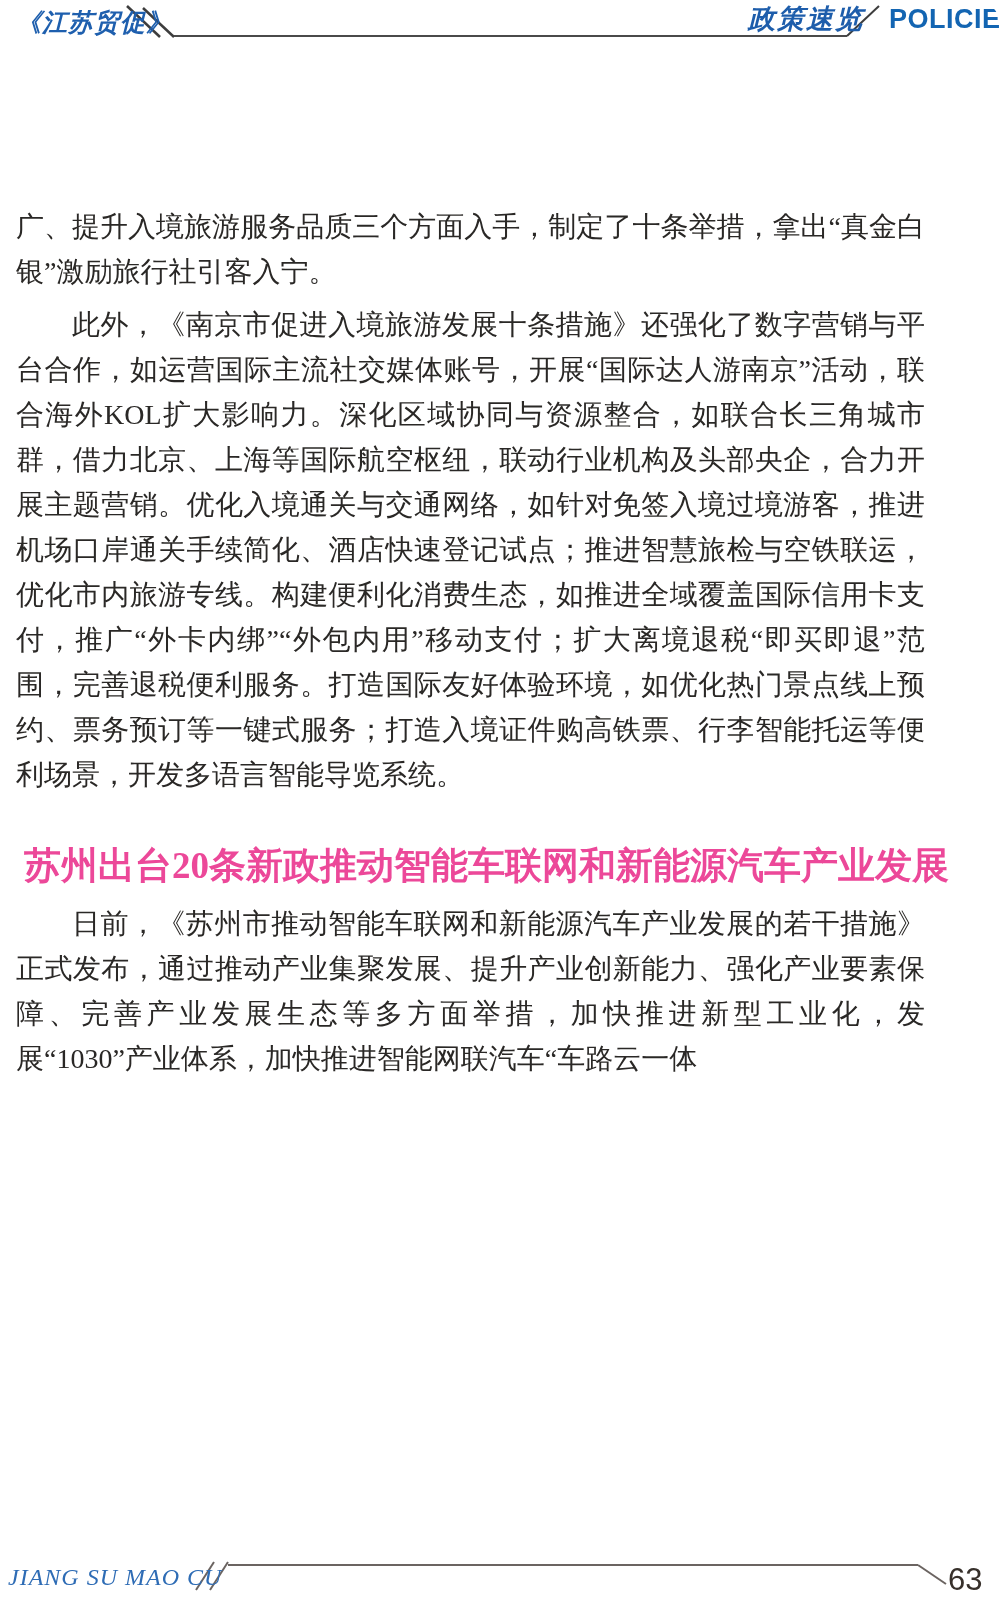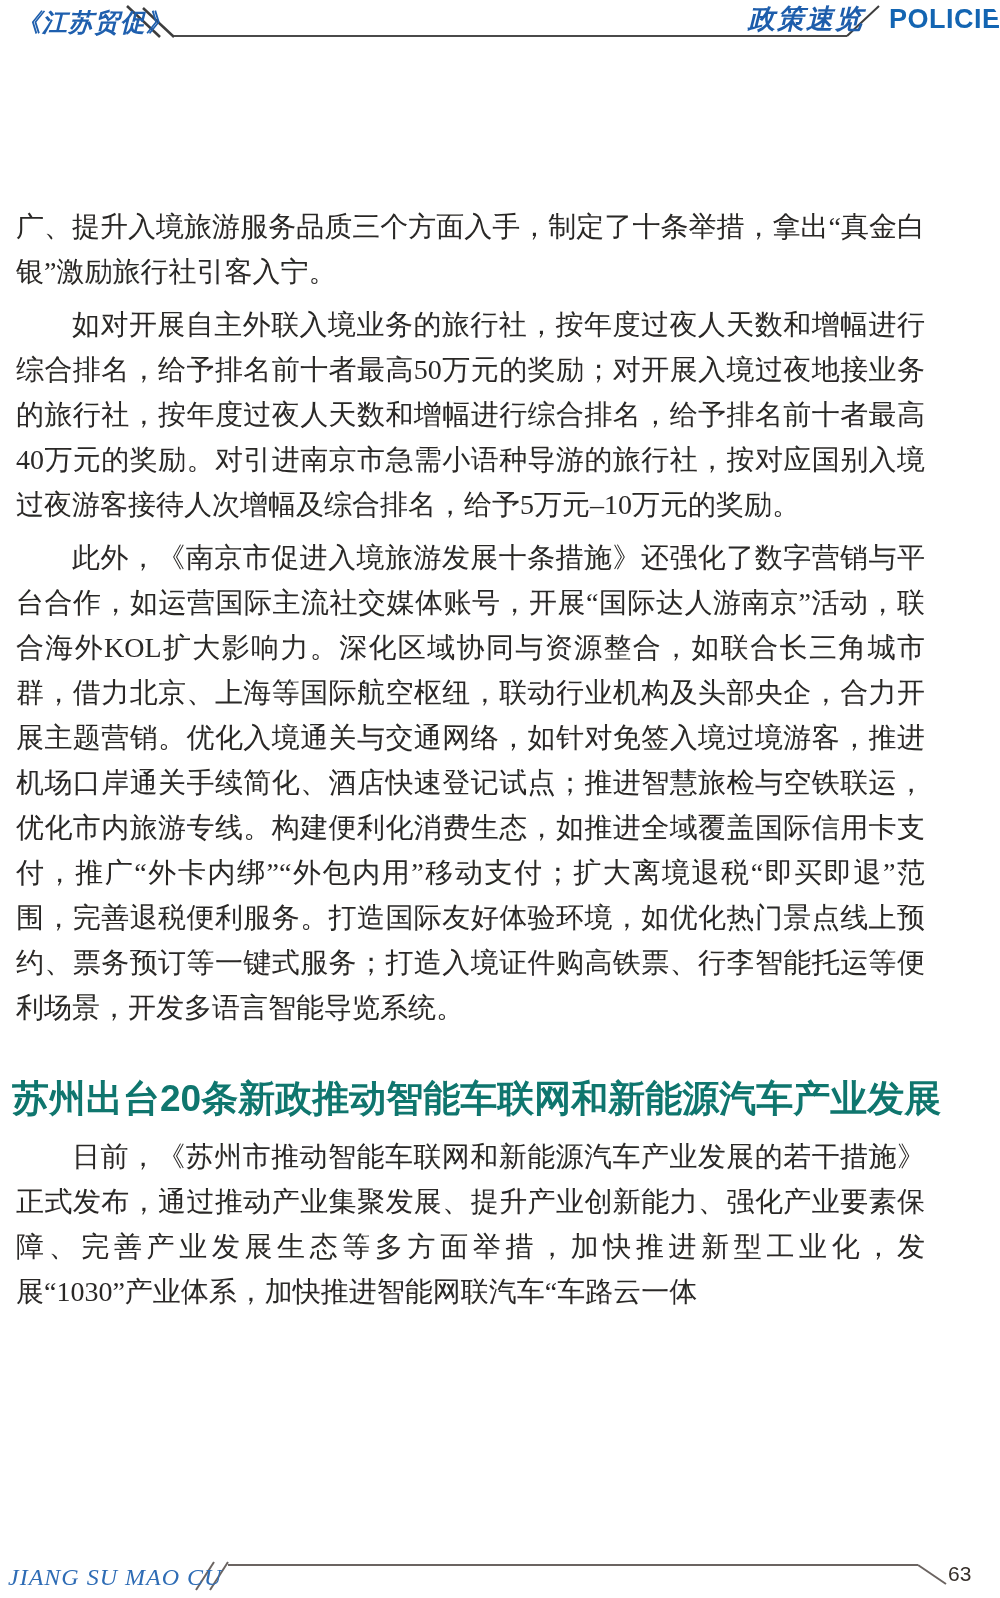--- a/index.html
+++ b/index.html
@@ -46,42 +46,42 @@
     margin: 8px;
     font-size: 28px;
     line-height: 45px;
     text-align: justify;
     text-indent: 2em;
     font-family: "Liberation Serif", serif;
     color: #2a2826;
   }
   .content p.noindent { text-indent: 0; }
   .article-title {
-    margin: 44px 0 10px 4px;
-    font-family: Liberation Sans, sans-serif;
+    margin: 44px 0 10px 16px;
+    font-family: Liberation Serif, serif;
     font-weight: 800;
     font-size: 37px;
     line-height: 50px;
-    color: #0f766e;
+    color: #ec4899;
     white-space: nowrap;
   }
 
   
   .footer { position: absolute; left: 0; top: 1556px; width: 1000px; height: 42px; }
   .footer-deco { position: absolute; top: 0; left: 0; }
   .journal-name {
     position: absolute; left: 8px; top: 8px;
     font-family: "Liberation Serif", serif;
     font-style: italic; font-size: 24px; color: #2e6cb5;
     letter-spacing: 1px; white-space: nowrap;
   }
   .page-number {
     position: absolute; left: 948px; top: 6px;
     font-family: "Liberation Sans", sans-serif;
-    font-size: 21px; color: #37302b;
+    font-size: 31px; color: #37302b;
   }
 </style>
 </head>
 <body>
 
 <div class="page">
 
   <div class="header">
     <svg class="header-deco" width="1000" height="48" viewBox="0 0 1000 48">
       <line x1="127" y1="6" x2="160" y2="37" stroke="#3d3d3d" stroke-width="2.5"></line>
@@ -91,21 +91,20 @@
     </svg>
     <div class="mag-title">《江苏贸促》</div>
     <div class="column-cn">政策速览</div>
     <div class="column-en">POLICIES</div>
   </div>
 
   <div class="content">
 
     <div>
         <p class="noindent">广、提升入境旅游服务品质三个方面入手，制定了十条举措，拿出“真金白银”激励旅行社引客入宁。</p>
-        <p>如对开展自主外联入境业务的旅行社，按年度过夜人天数和增幅进行综合排名，给予排名前十者最高50万元的奖励；对开展入境过夜地接业务的旅行社，按年度过夜人天数和增幅进行综合排名，给予排名前十者最高40万元的奖励。对引进南京市急需小语种导游的旅行社，按对应国别入境过夜游客接待人次增幅及综合排名，给予5万元–10万元的奖励。</p>
         <p>此外，《南京市促进入境旅游发展十条措施》还强化了数字营销与平台合作，如运营国际主流社交媒体账号，开展“国际达人游南京”活动，联合海外KOL扩大影响力。深化区域协同与资源整合，如联合长三角城市群，借力北京、上海等国际航空枢纽，联动行业机构及头部央企，合力开展主题营销。优化入境通关与交通网络，如针对免签入境过境游客，推进机场口岸通关手续简化、酒店快速登记试点；推进智慧旅检与空铁联运，优化市内旅游专线。构建便利化消费生态，如推进全域覆盖国际信用卡支付，推广“外卡内绑”“外包内用”移动支付；扩大离境退税“即买即退”范围，完善退税便利服务。打造国际友好体验环境，如优化热门景点线上预约、票务预订等一键式服务；打造入境证件购高铁票、行李智能托运等便利场景，开发多语言智能导览系统。</p>
       </div>
 
     <h2 class="article-title">苏州出台20条新政推动智能车联网和新能源汽车产业发展</h2>
 
     <div>
         <p>日前，《苏州市推动智能车联网和新能源汽车产业发展的若干措施》正式发布，通过推动产业集聚发展、提升产业创新能力、强化产业要素保障、完善产业发展生态等多方面举措，加快推进新型工业化，发展“1030”产业体系，加快推进智能网联汽车“车路云一体</p>
       </div>
 
   </div>

